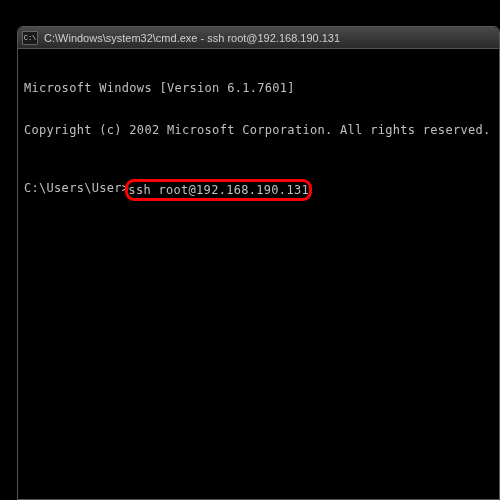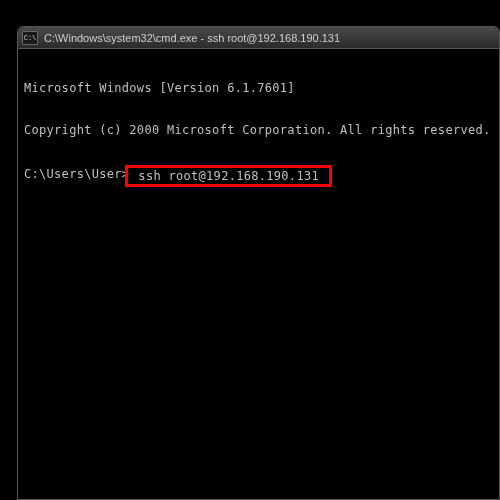--- a/index.html
+++ b/index.html
@@ -65,46 +65,46 @@
       white-space: pre;
       height: calc(100% - 22px);
       overflow: hidden;
     }
     .line {
       display: block;
       white-space: nowrap;
     }
     .prompt-line {
       display: flex;
-      margin-top: 2px;
+      margin-top: 16px;
     }
     .prompt {
       white-space: pre;
     }
     .highlight {
       border: 3px solid #ff0000;
-      border-radius: 0;
-      padding: 0 10px;
+      border-radius: 9px;
+      padding: 0 0;
       margin-left: -4px;
       display: inline-block;
       line-height: 16px;
       position: relative;
       top: -2px;
     }
   </style>
 </head>
 <body>
 
 <div class="window">
   <div class="titlebar">
     <div class="titlebar-icon">
       <span>C:\</span>
     </div>
     <div class="titlebar-text">C:\Windows\system32\cmd.exe - ssh  root@192.168.190.131</div>
   </div>
   <div class="terminal">
     <span class="line">Microsoft Windows [Version 6.1.7601]</span>
-    <span class="line">Copyright (c) 2000 Microsoft Corporation.  All rights reserved.</span>
+    <span class="line">Copyright (c) 2002 Microsoft Corporation.  All rights reserved.</span>
     <div class="prompt-line">
       <span class="prompt">C:\Users\User&gt;</span><span class="highlight"><span>ssh root@192.168.190.131</span></span>
     </div>
   </div>
 </div>
 
 </body></html>

